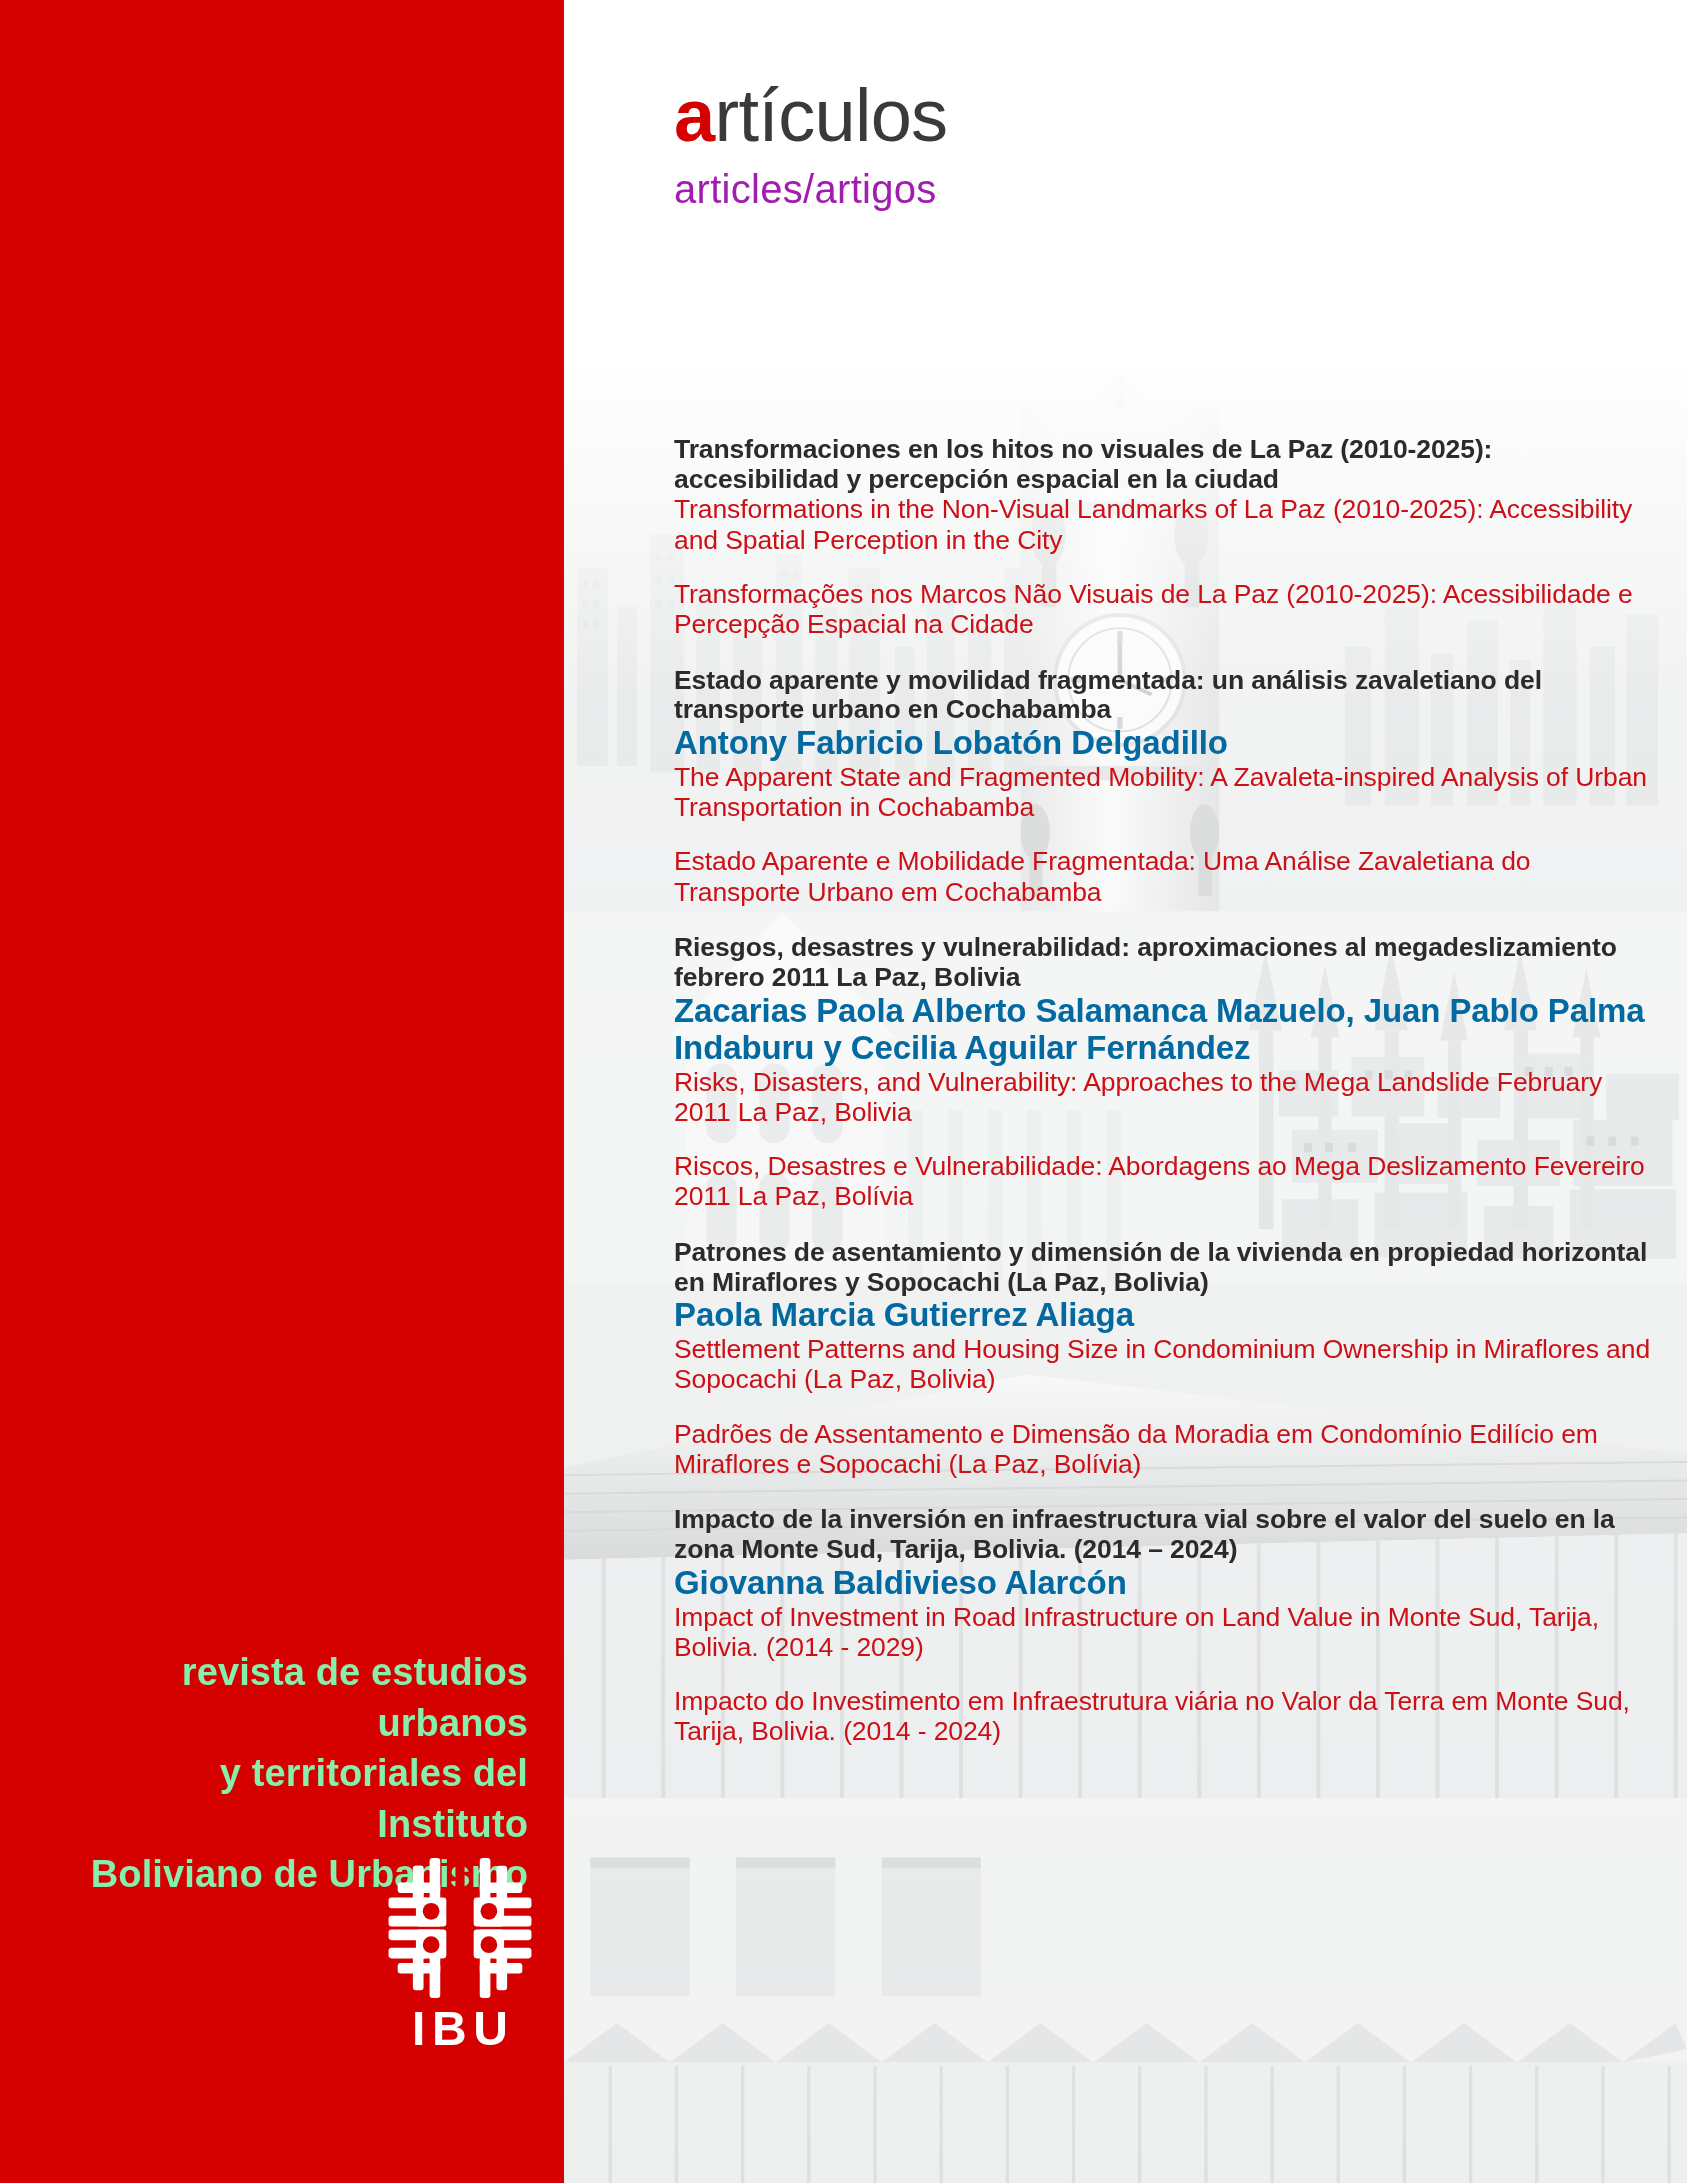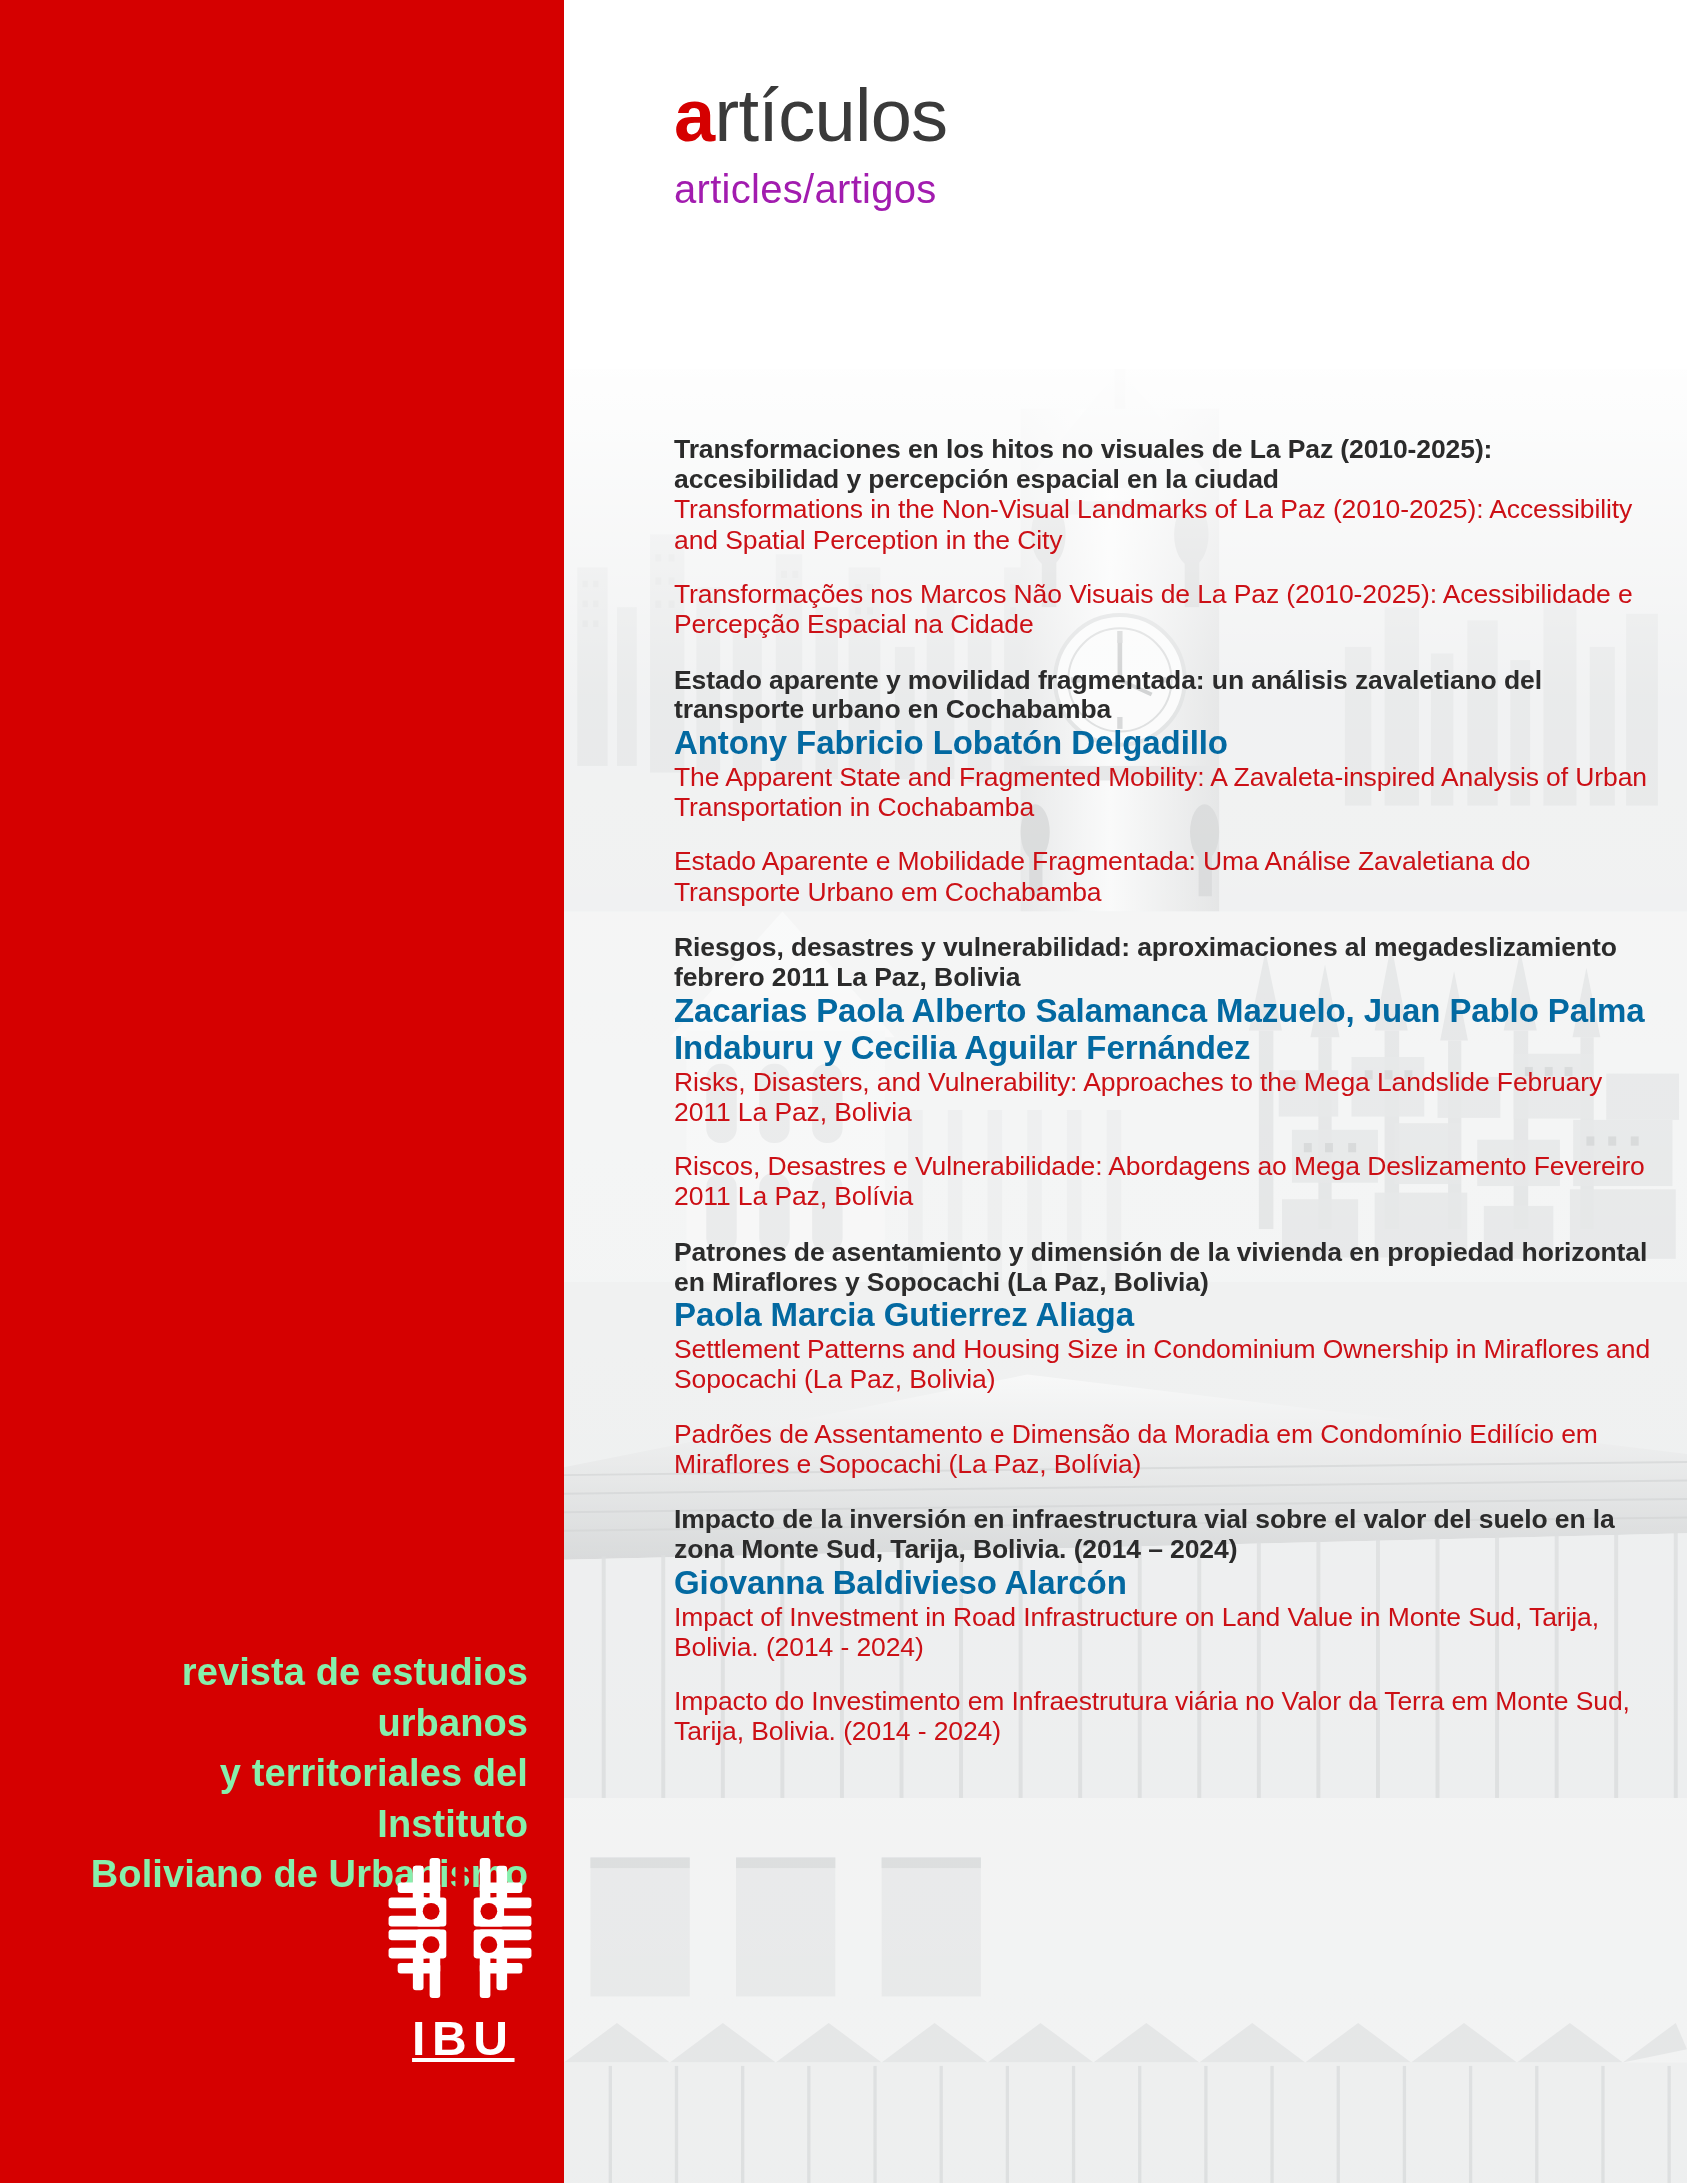--- a/index.html
+++ b/index.html
@@ -22,23 +22,22 @@
     text-align:right;color:#86efac;
     font-size:38px;font-weight:bold;line-height:1.33;
     letter-spacing:0.1px;
   }
   .ibu-logo{
     position:absolute;left:361px;top:1852px;width:198px;height:251px;
   }
   .ibu-mark{width:152px;height:152px;display:block;margin:0 auto;}
   .ibu-text{
     text-align:center;color:#fff;font-weight:bold;
-    font-size:48px;letter-spacing:6.6px;line-height:1;margin-top:11px;
+    font-size:48px;letter-spacing:6.6px;line-height:1;margin-top:1px;
     padding-left:6.6px;
-    text-decoration:underline;
   }
 
   
   .right{
     position:absolute;left:564px;top:0;width:1123px;height:2183px;
     background:#ffffff;
   }
   
   .photo{
     position:absolute;left:0;top:369px;width:1123px;height:1814px;
@@ -384,21 +383,21 @@
           <div class="art-es">Patrones de asentamiento y dimensión de la vivienda en propiedad horizontal en Miraflores y Sopocachi (La Paz, Bolivia)</div>
           <div class="art-authors">Paola Marcia Gutierrez Aliaga</div>
           <div class="art-en">Settlement Patterns and Housing Size in Condominium Ownership in Miraflores and Sopocachi (La Paz, Bolivia)</div>
           <div class="art-pt">Padrões de Assentamento e Dimensão da Moradia em Condomínio Edilício em Miraflores e Sopocachi (La Paz, Bolívia)</div>
         </div>
         <div class="gap"></div>
 
         <div class="article">
           <div class="art-es">Impacto de la inversión en infraestructura vial sobre el valor del suelo en la zona Monte Sud, Tarija, Bolivia. (2014 – 2024)</div>
           <div class="art-authors">Giovanna Baldivieso Alarcón</div>
-          <div class="art-en">Impact of Investment in Road Infrastructure on Land Value in Monte Sud, Tarija, Bolivia. (2014 - 2024)</div>
+          <div class="art-en">Impact of Investment in Road Infrastructure on Land Value in Monte Sud, Tarija, Bolivia. (2014 - 2029)</div>
           <div class="art-pt">Impacto do Investimento em Infraestrutura viária no Valor da Terra em Monte Sud, Tarija, Bolivia. (2014 - 2024)</div>
         </div>
 
       </div>
     </div>
   </div>
 
   <div class="red-col">
     <div class="red-tagline">
       <div>revista de estudios urbanos</div>

